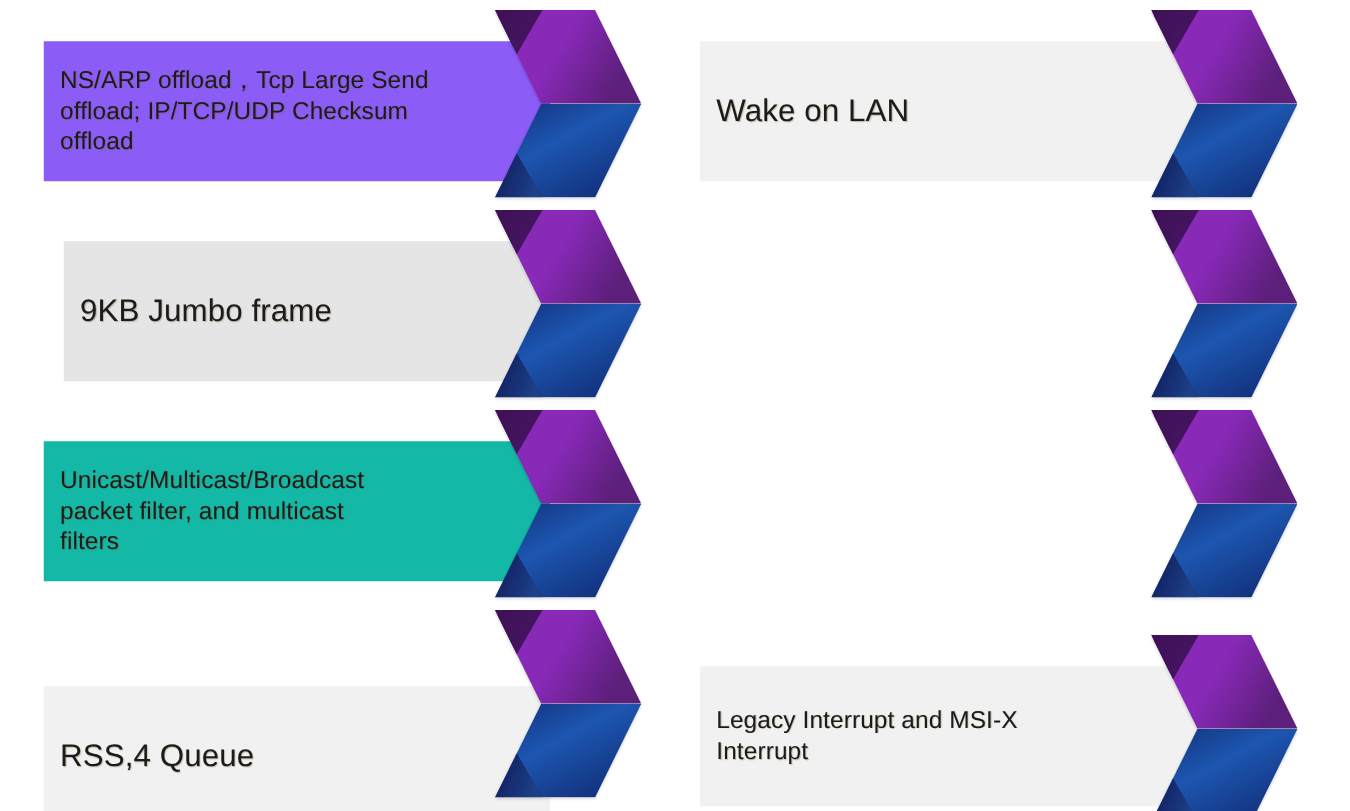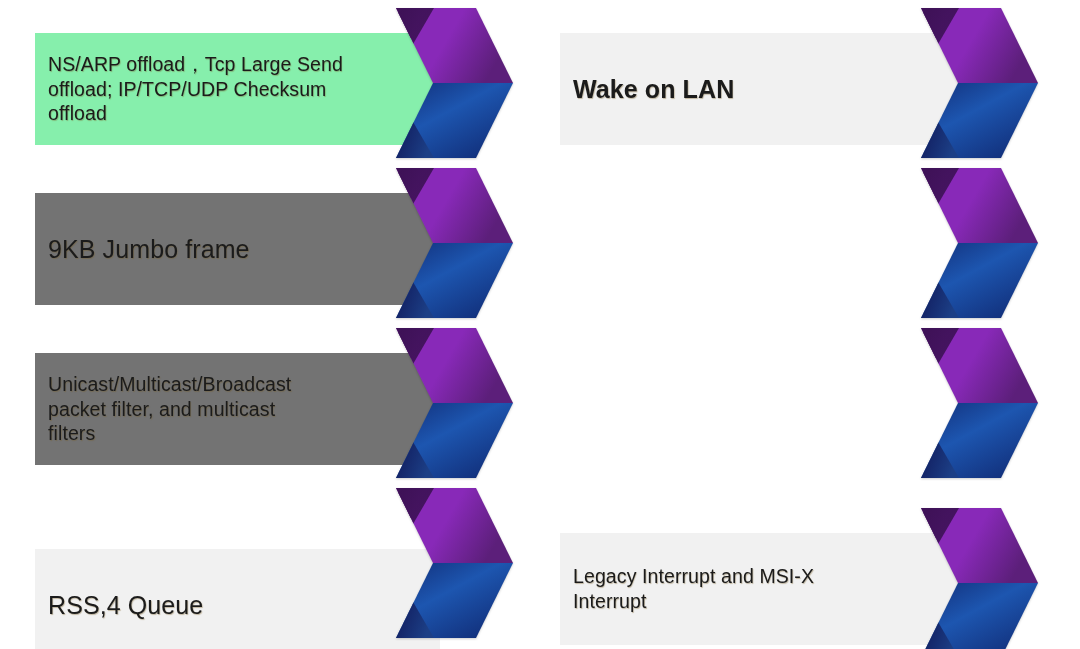--- a/index.html
+++ b/index.html
@@ -68,21 +68,21 @@
     width: 125px;
     height: 150px;
     filter: drop-shadow(0.5px 1px 1.2px rgba(0,0,0,0.20));
   }
 </style>
 </head>
 <body style="background: rgb(255, 255, 255);">
 
 <div id="board">
     <div class="feature-item size-sm" style="left: 35px; top: 8px; width: 478px;">
-      <div class="feature-bar" style="width: 405px; background: #86efac;">
+      <div class="feature-bar" style="width: 405px; background: #8b5cf6;">
         <div class="feature-label" style="color: rgb(27, 27, 27);">NS/ARP offload，Tcp Large Send
 offload; IP/TCP/UDP Checksum
 offload</div>
       </div>
       <div class="chevron-graphic" style="left: 353px;">
   <svg viewBox="0 0 125 150" xmlns="http://www.w3.org/2000/svg" aria-hidden="true">
     <defs>
       <linearGradient id="cv0p" x1="0" y1="0" x2="1" y2="0.35">
         <stop offset="0%" stop-color="#8829b8"></stop>
         <stop offset="55%" stop-color="#8829b8"></stop>
@@ -119,21 +119,21 @@
 
     <g clip-path="url(#cv0cb)">
       <rect x="0" y="75" width="125" height="75" fill="url(#cv0b)"></rect>
 
       <path d="M10 88 L46 150 H8 V142 Z" fill="url(#cv0bf)"></path>
     </g>
   </svg>
       </div>
     </div>
     <div class="feature-item size-lg" style="left: 35px; top: 168px; width: 478px;">
-      <div class="feature-bar" style="width: 405px; background: #737373;">
+      <div class="feature-bar" style="width: 405px; background: #e5e5e5; margin-left: 16px;">
         <div class="feature-label" style="color: rgb(27, 27, 27);">9KB Jumbo frame</div>
       </div>
       <div class="chevron-graphic" style="left: 353px;">
   <svg viewBox="0 0 125 150" xmlns="http://www.w3.org/2000/svg" aria-hidden="true">
     <defs>
       <linearGradient id="cv1p" x1="0" y1="0" x2="1" y2="0.35">
         <stop offset="0%" stop-color="#8829b8"></stop>
         <stop offset="55%" stop-color="#8829b8"></stop>
         <stop offset="100%" stop-color="#5c1f7a"></stop>
       </linearGradient>
@@ -168,21 +168,21 @@
 
     <g clip-path="url(#cv1cb)">
       <rect x="0" y="75" width="125" height="75" fill="url(#cv1b)"></rect>
 
       <path d="M10 88 L46 150 H8 V142 Z" fill="url(#cv1bf)"></path>
     </g>
   </svg>
       </div>
     </div>
     <div class="feature-item size-sm" style="left: 35px; top: 328px; width: 478px;">
-      <div class="feature-bar" style="width: 405px; background: #737373;">
+      <div class="feature-bar" style="width: 405px; background: #14b8a6;">
         <div class="feature-label" style="color: rgb(27, 27, 27);">Unicast/Multicast/Broadcast
 packet filter, and multicast
 filters</div>
       </div>
       <div class="chevron-graphic" style="left: 353px;">
   <svg viewBox="0 0 125 150" xmlns="http://www.w3.org/2000/svg" aria-hidden="true">
     <defs>
       <linearGradient id="cv2p" x1="0" y1="0" x2="1" y2="0.35">
         <stop offset="0%" stop-color="#8829b8"></stop>
         <stop offset="55%" stop-color="#8829b8"></stop>
@@ -268,21 +268,21 @@
 
     <g clip-path="url(#cv3cb)">
       <rect x="0" y="75" width="125" height="75" fill="url(#cv3b)"></rect>
 
       <path d="M10 88 L46 150 H8 V142 Z" fill="url(#cv3bf)"></path>
     </g>
   </svg>
       </div>
     </div>
     <div class="feature-item size-lg" style="left: 560px; top: 8px; width: 478px;">
-      <div class="feature-bar" style="width: 405px; background: rgb(241, 241, 241); font-weight: bold;">
+      <div class="feature-bar" style="width: 405px; background: rgb(241, 241, 241);">
         <div class="feature-label" style="color: rgb(27, 27, 27);">Wake on LAN</div>
       </div>
       <div class="chevron-graphic" style="left: 353px;">
   <svg viewBox="0 0 125 150" xmlns="http://www.w3.org/2000/svg" aria-hidden="true">
     <defs>
       <linearGradient id="cv4p" x1="0" y1="0" x2="1" y2="0.35">
         <stop offset="0%" stop-color="#8829b8"></stop>
         <stop offset="55%" stop-color="#8829b8"></stop>
         <stop offset="100%" stop-color="#5c1f7a"></stop>
       </linearGradient>

